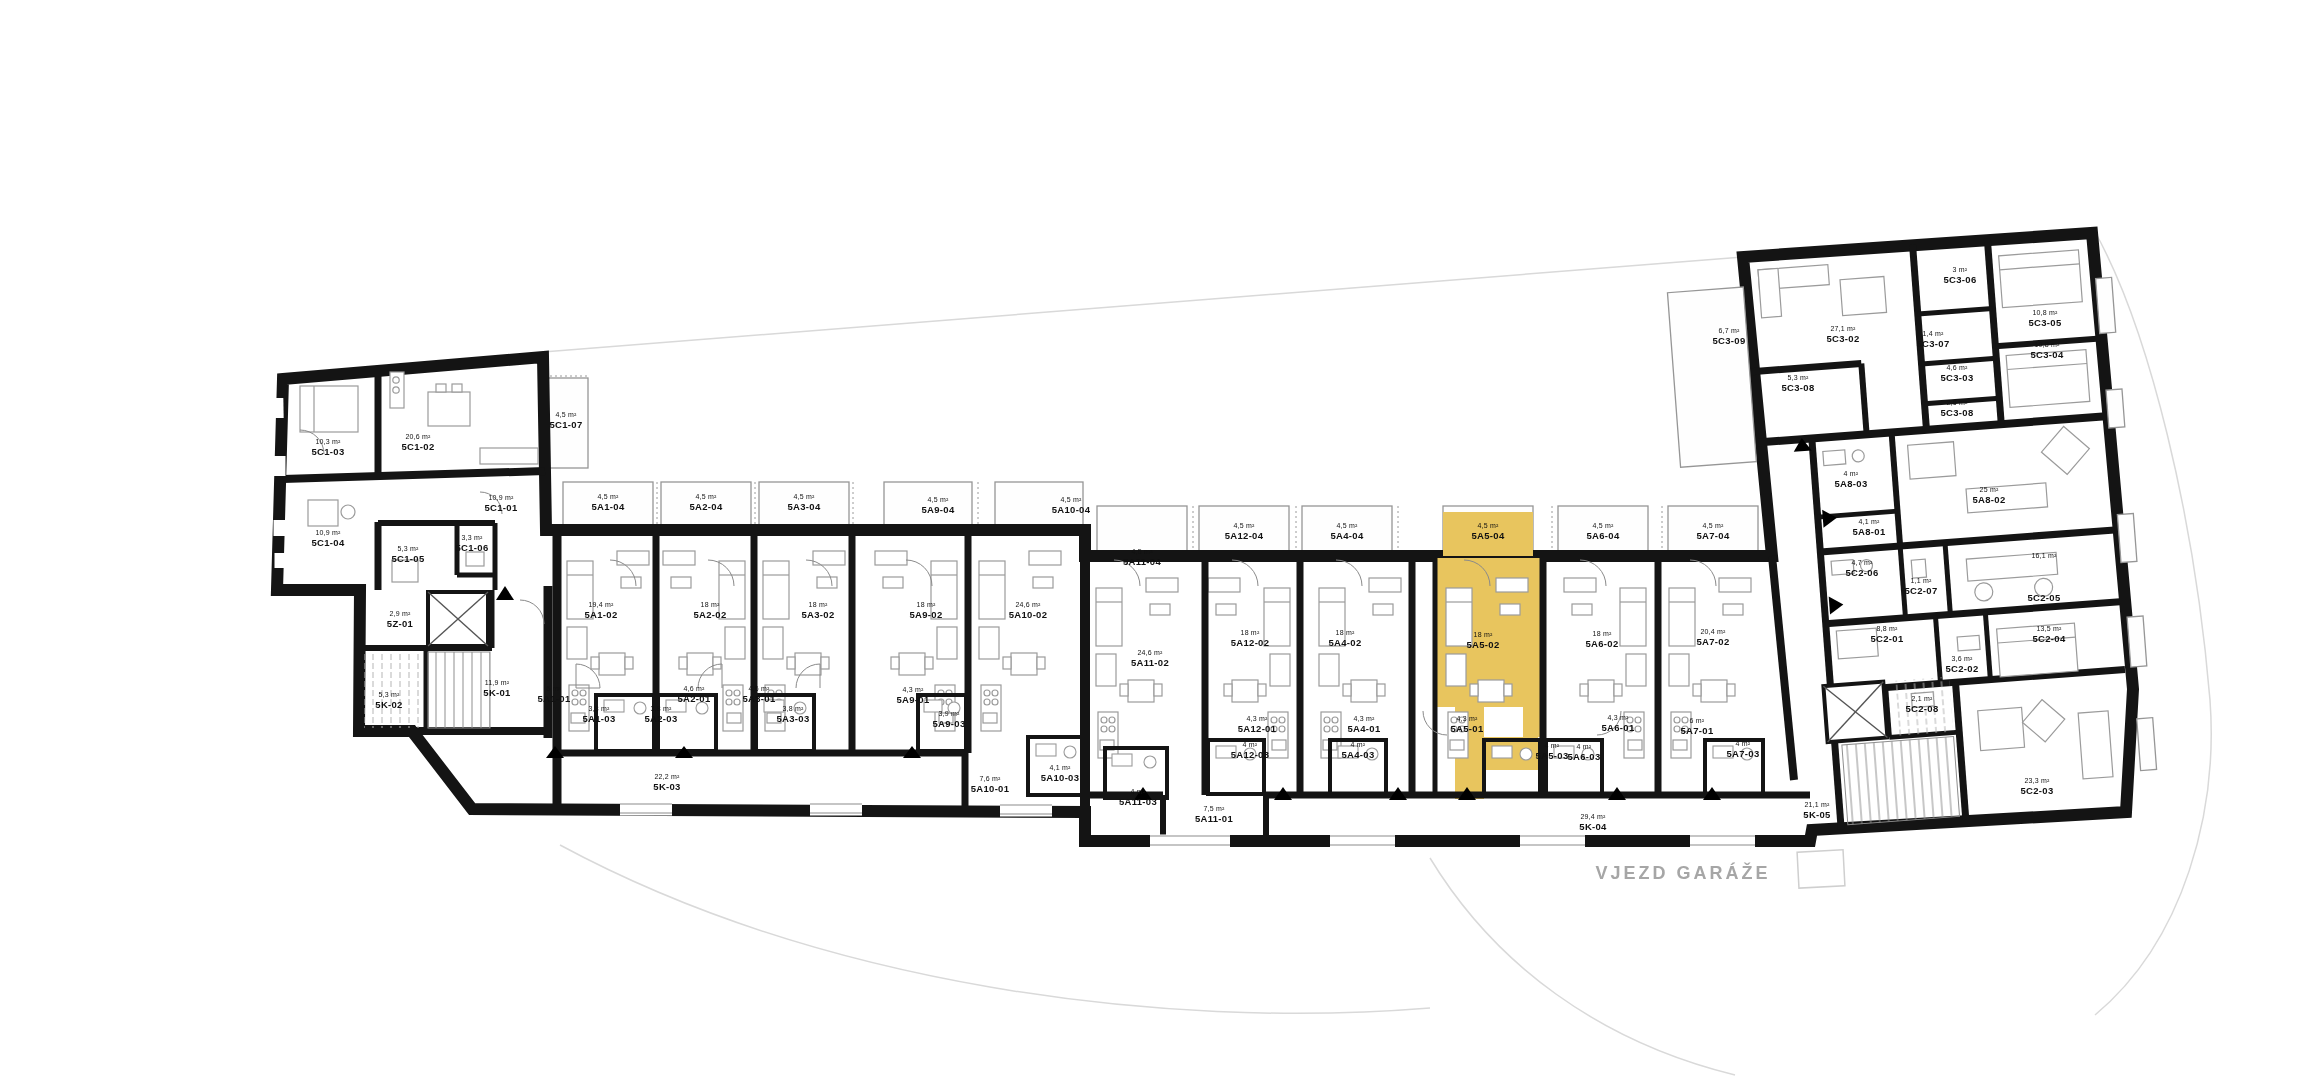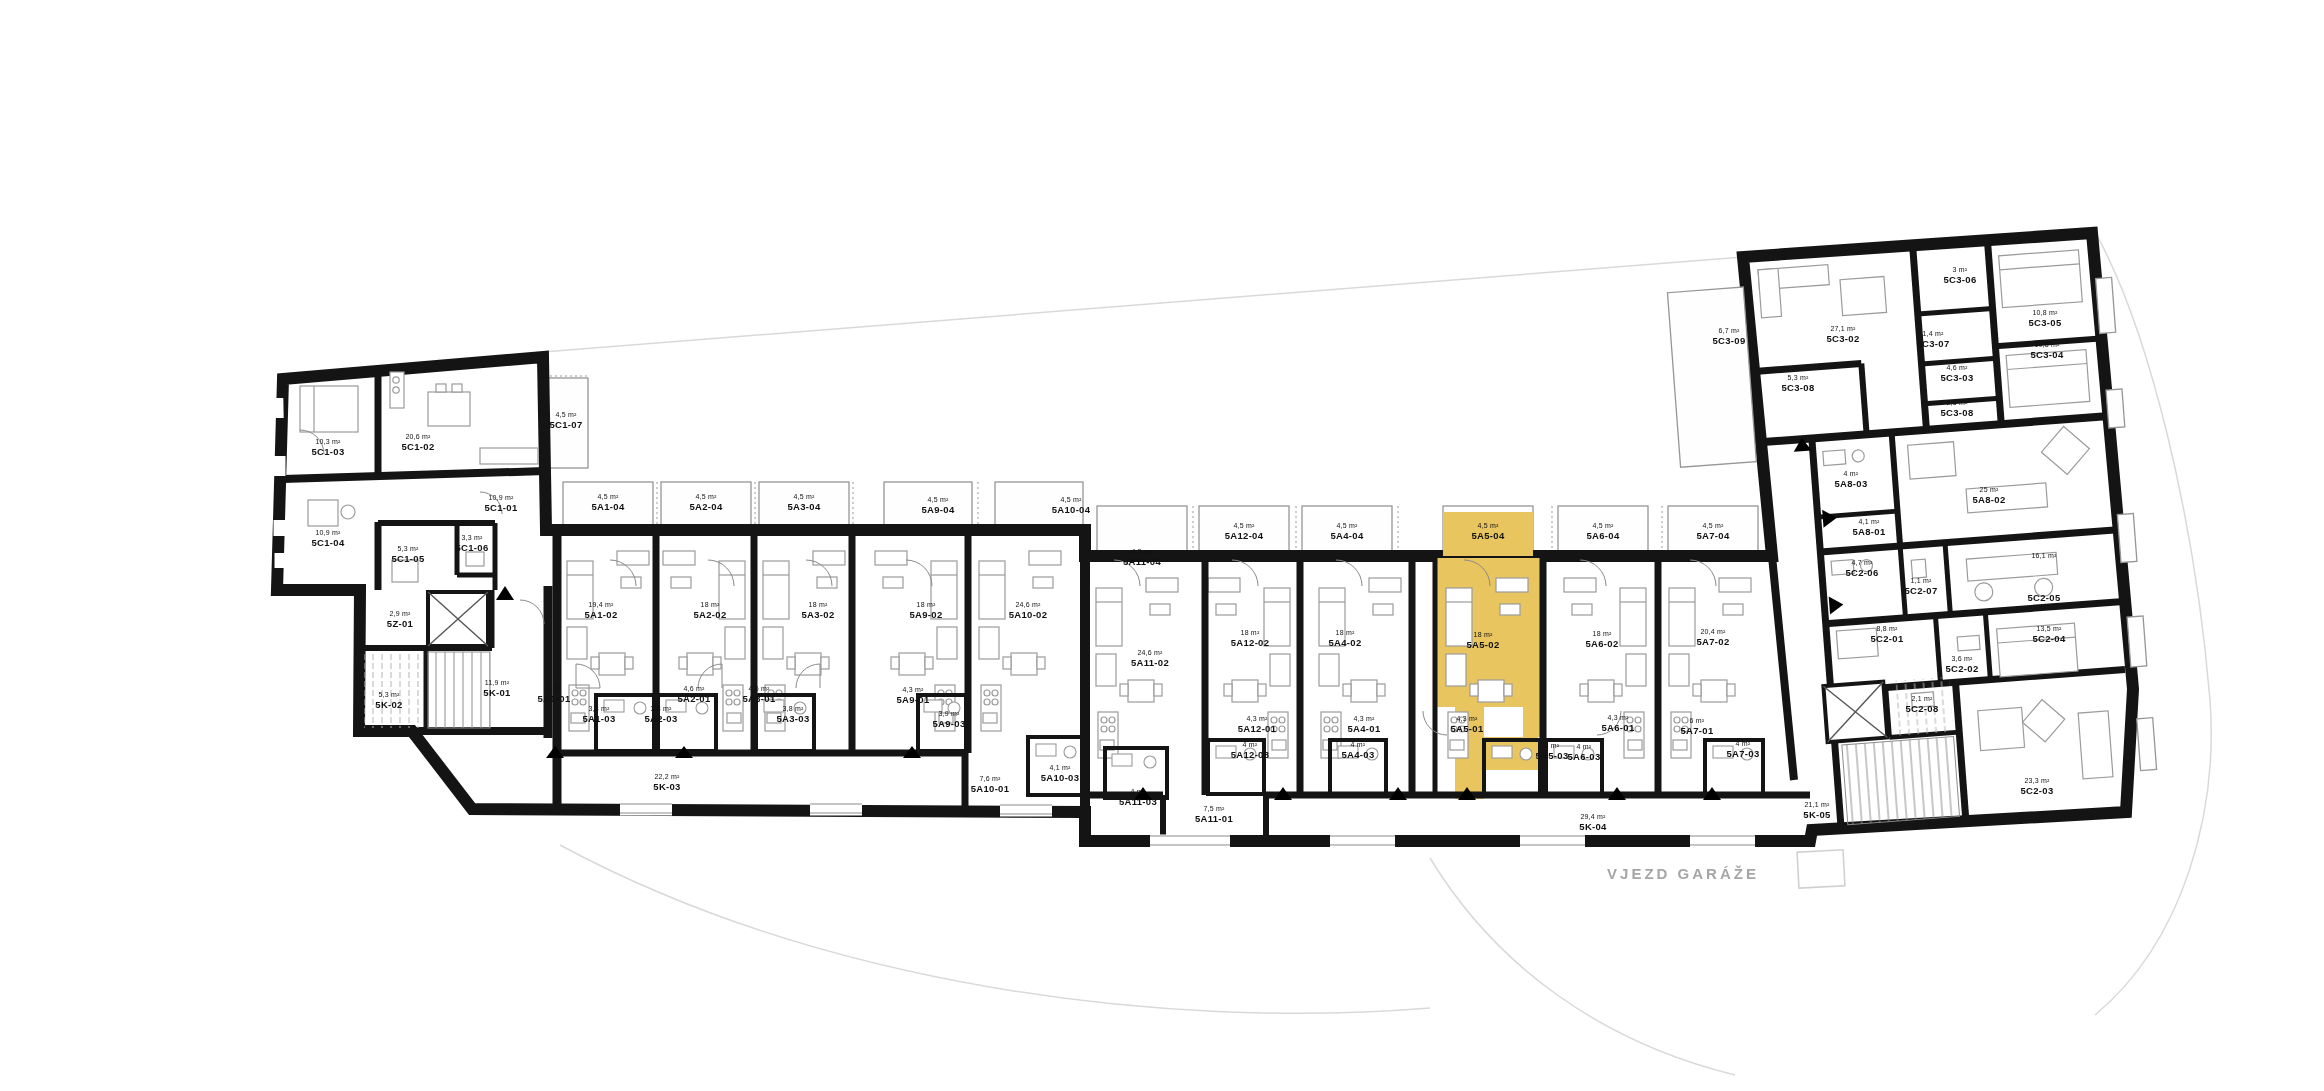--- a/index.html
+++ b/index.html
@@ -5,21 +5,21 @@
   html,body{margin:0;padding:0;background:#ffffff;}
   #canvas{position:relative;width:2324px;height:1091px;background:#fff;overflow:hidden;
           font-family:"Liberation Sans",sans-serif;}
   #plan-svg{position:absolute;left:0;top:0;}
   #labels{position:absolute;left:0;top:0;width:100%;height:100%;}
   .lbl{position:absolute;display:flex;flex-direction:column;align-items:center;
        transform:translate(-50%,-62%);white-space:nowrap;color:#111;cursor:pointer;}
   .lbl .area{font-size:7px;line-height:8px;letter-spacing:.2px;}
   .lbl .code{font-size:9.5px;line-height:11px;font-weight:bold;letter-spacing:.3px;}
   #site-label{position:absolute;transform:translate(-50%,-50%);color:#a6a6a6;
-       font-size:15px;letter-spacing:3px;font-weight:bold;}
+       font-size:18px;letter-spacing:3px;font-weight:bold;}
 </style>
 </head>
 <body>
 
 <div id="canvas">
 <svg id="plan-svg" width="2324" height="1091" viewBox="0 0 2324 1091" xmlns="http://www.w3.org/2000/svg">
   <defs>
     <pattern id="hv" width="9" height="9" patternUnits="userSpaceOnUse">
       <line x1="4" y1="0" x2="4" y2="9" stroke="#8f8f8f" stroke-width="1"></line>
     </pattern>

